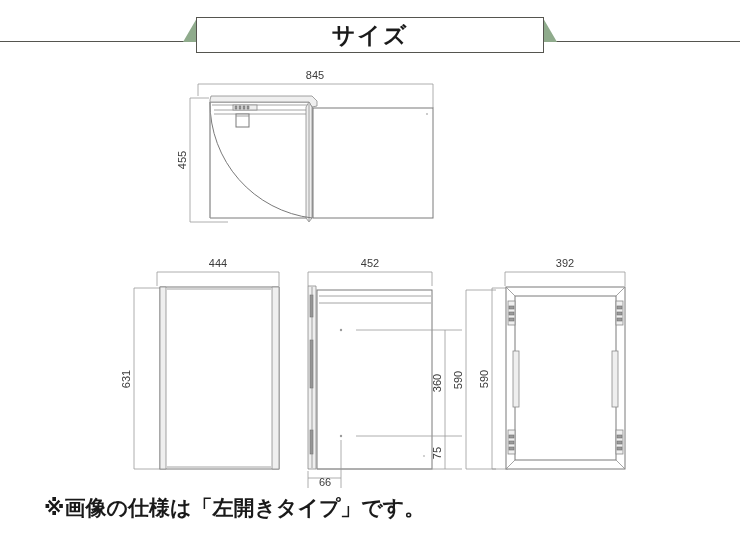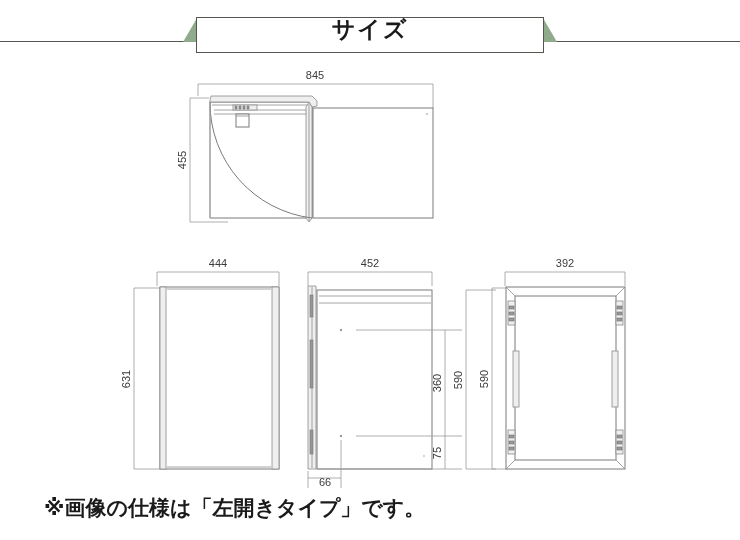--- a/index.html
+++ b/index.html
@@ -50,21 +50,21 @@
   #banner-box {
     position: absolute;
     left: 196px;
     top: 17px;
     width: 348px;
     height: 36px;
     background: #ffffff;
     border: 1.4px solid #55554f;
     box-sizing: border-box;
     display: flex;
-    align-items: flex-start;
+    align-items: center;
     justify-content: center;
   }
   #banner-title {
     font-family: "DejaVu Sans", "Liberation Sans", sans-serif;
     font-size: 23px;
     font-weight: bold;
     letter-spacing: 2px;
     color: #1a1a1a;
     line-height: 1;
   }

